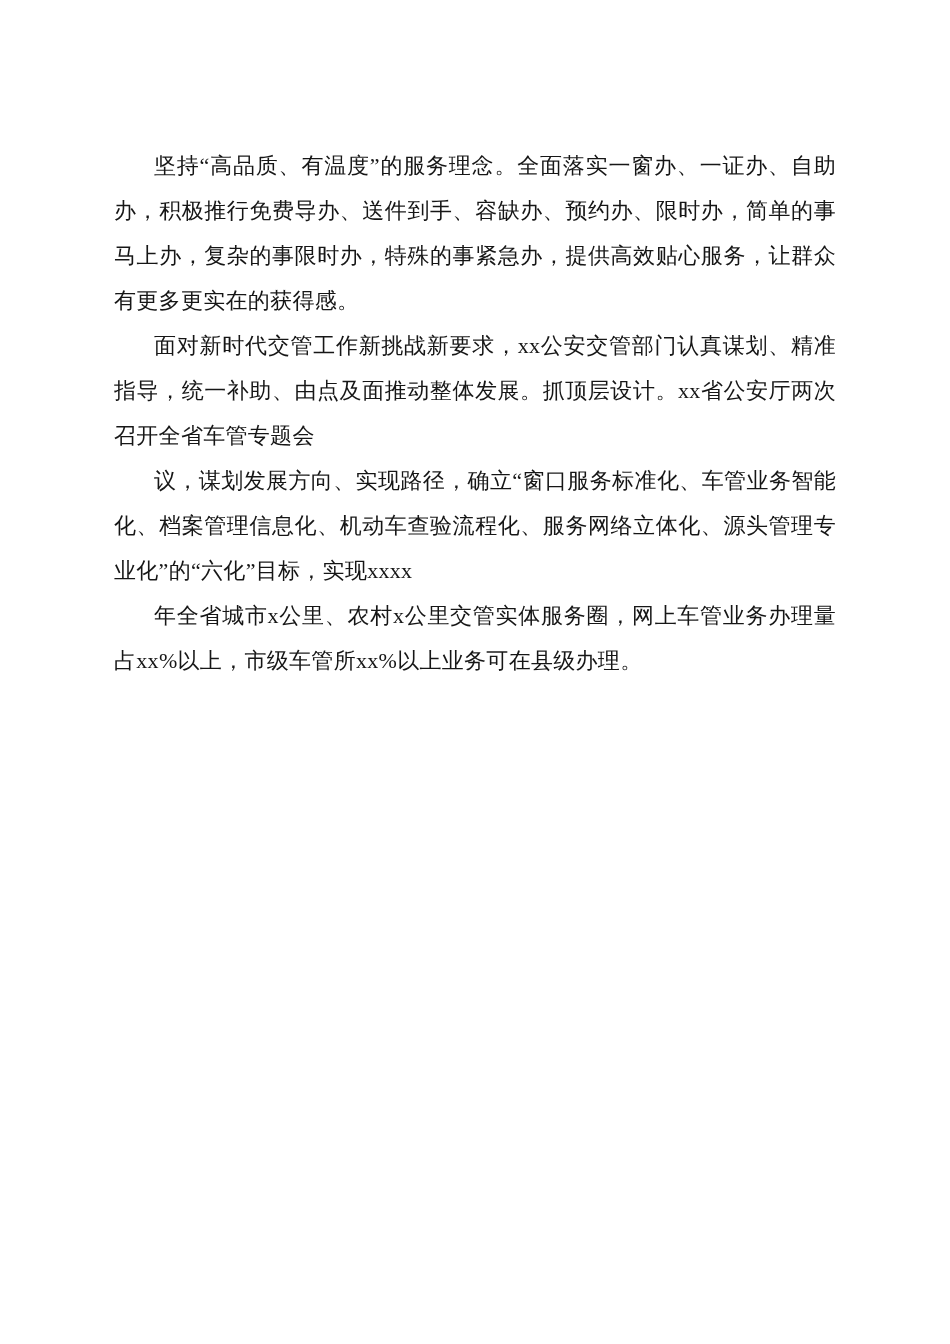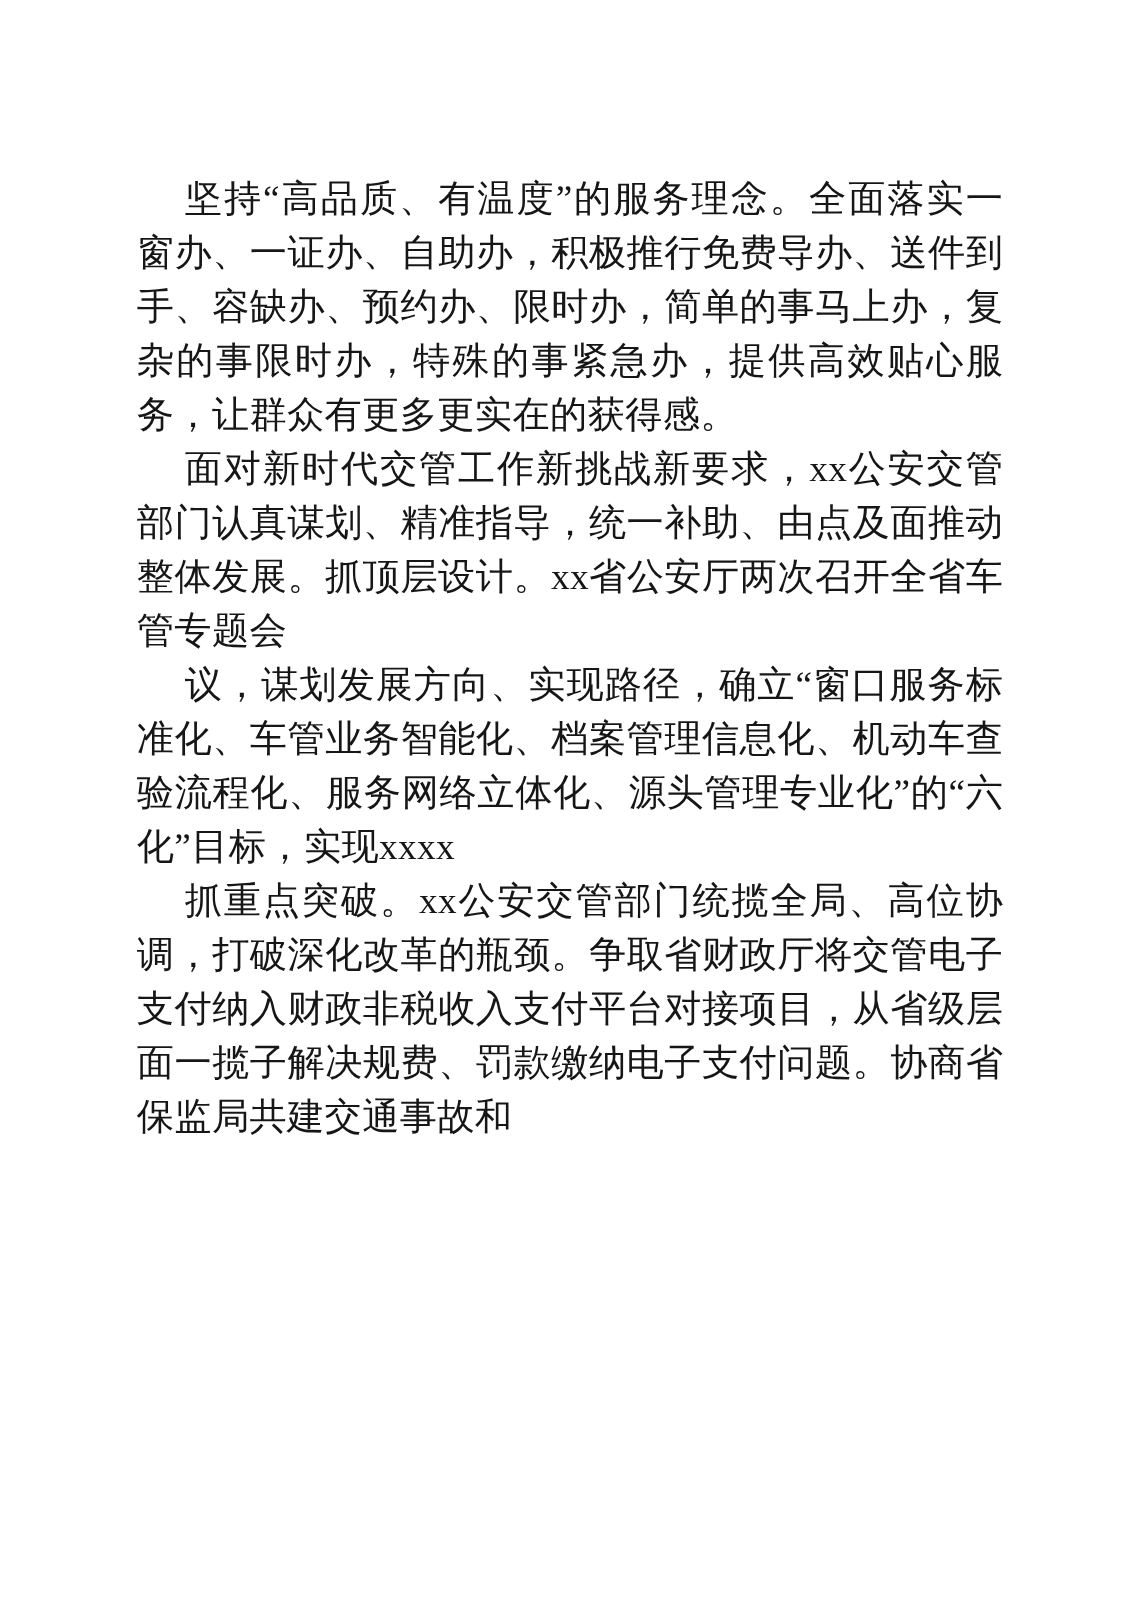--- a/index.html
+++ b/index.html
@@ -16,30 +16,30 @@
   }
   .page {
     box-sizing: border-box;
     width: 950px;
     height: 1344px;
     padding: 143px 114px 0 114px;
     background: #ffffff;
   }
   .para {
     margin: 0;
-    font-size: 31px;
+    font-size: 22px;
     line-height: 45px;
     text-align: justify;
     text-justify: inter-ideograph;
     text-indent: 40px;
     letter-spacing: 0.3px;
     word-break: break-all;
   }
 </style>
 </head>
 <body>
 
 <div class="page">
   <p class="para">坚持“高品质、有温度”的服务理念。全面落实一窗办、一证办、自助办，积极推行免费导办、送件到手、容缺办、预约办、限时办，简单的事马上办，复杂的事限时办，特殊的事紧急办，提供高效贴心服务，让群众有更多更实在的获得感。</p>
   <p class="para">面对新时代交管工作新挑战新要求，xx公安交管部门认真谋划、精准指导，统一补助、由点及面推动整体发展。抓顶层设计。xx省公安厅两次召开全省车管专题会</p>
   <p class="para">议，谋划发展方向、实现路径，确立“窗口服务标准化、车管业务智能化、档案管理信息化、机动车查验流程化、服务网络立体化、源头管理专业化”的“六化”目标，实现xxxx</p>
-  <p class="para">抓重点突破。xx公安交管部门统揽全局、高位协调，打破深化改革的瓶颈。争取省财政厅将交管电子支付纳入财政非税收入支付平台对接项目，从省级层面一揽子解决规费、罚款缴纳电子支付问题。协商省保监局共建交通事故和</p>
+  <p class="para">年全省城市x公里、农村x公里交管实体服务圈，网上车管业务办理量占xx%以上，市级车管所xx%以上业务可在县级办理。</p>
 </div>
 
 </body></html>

